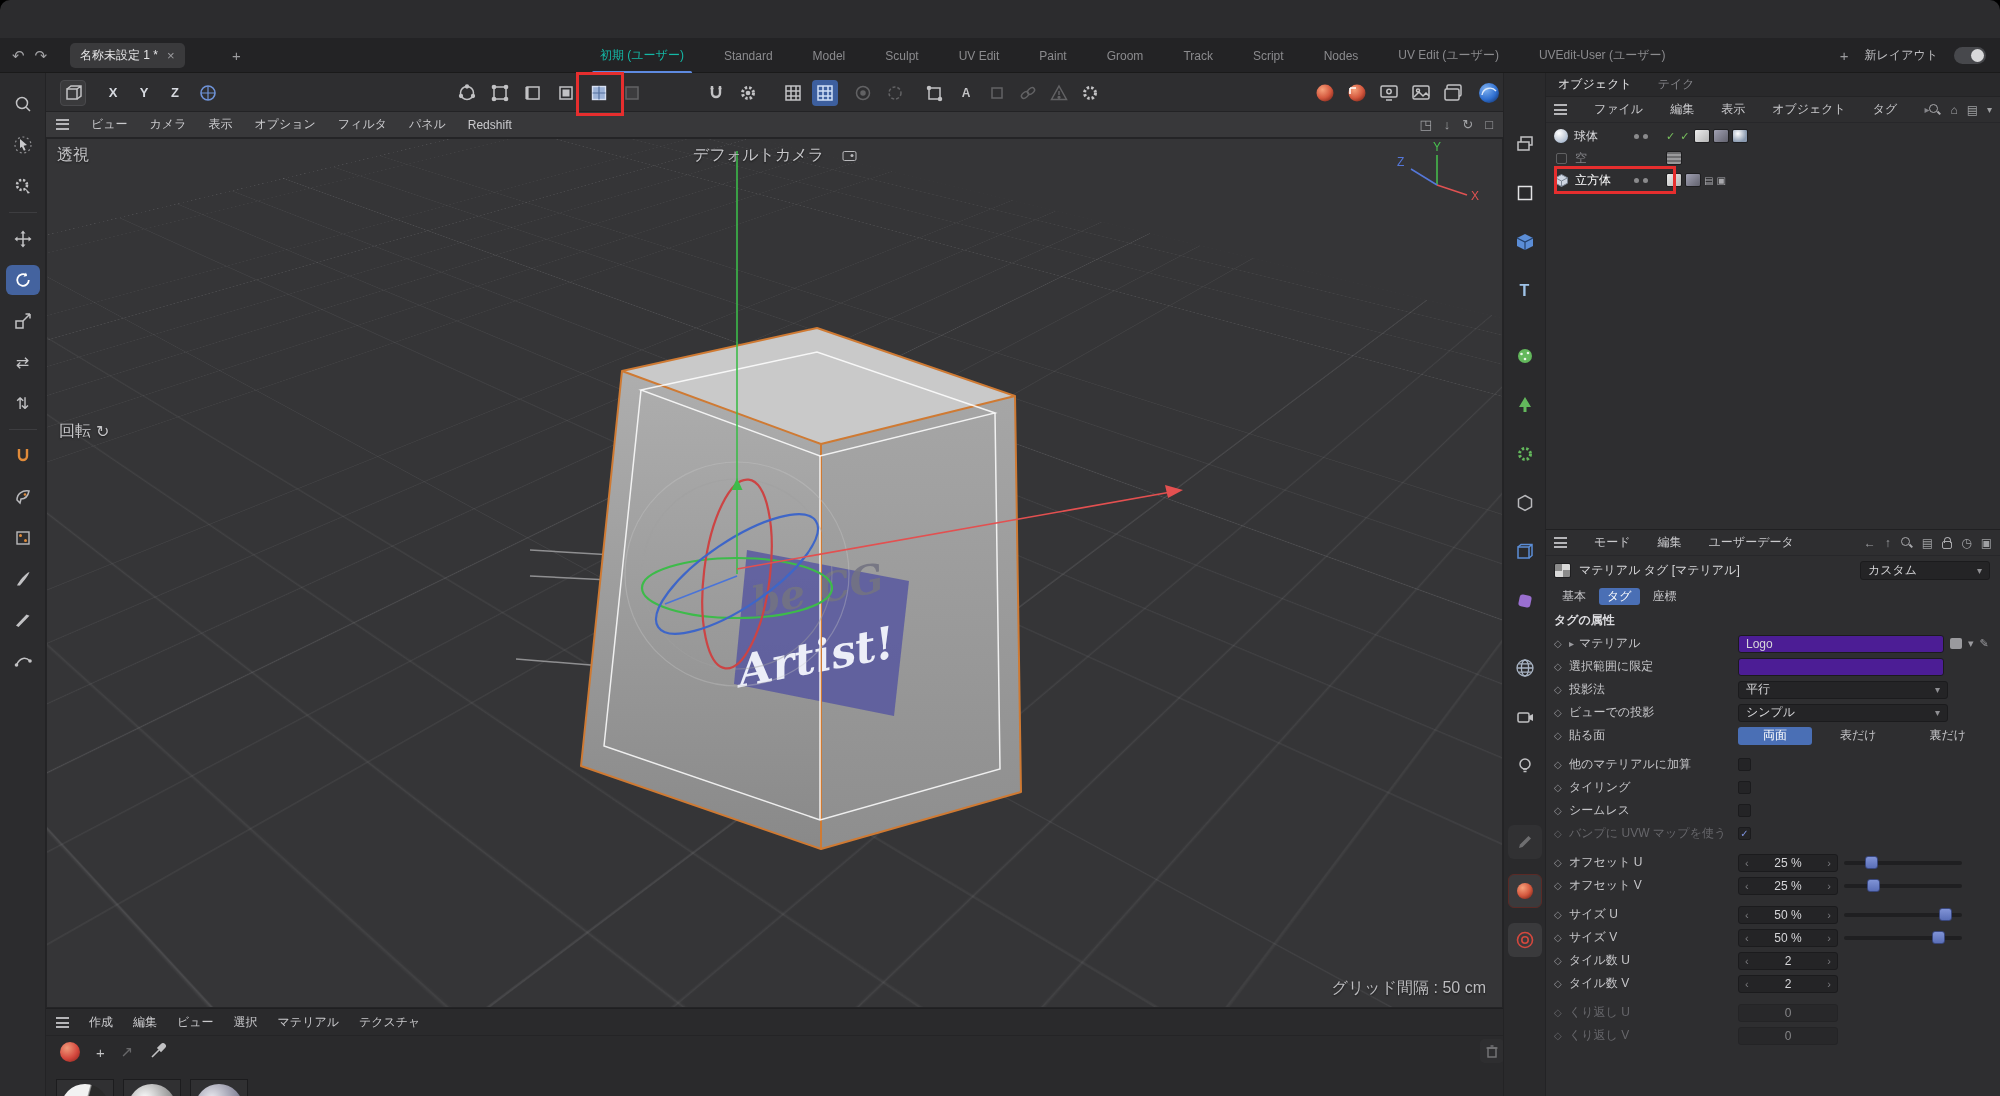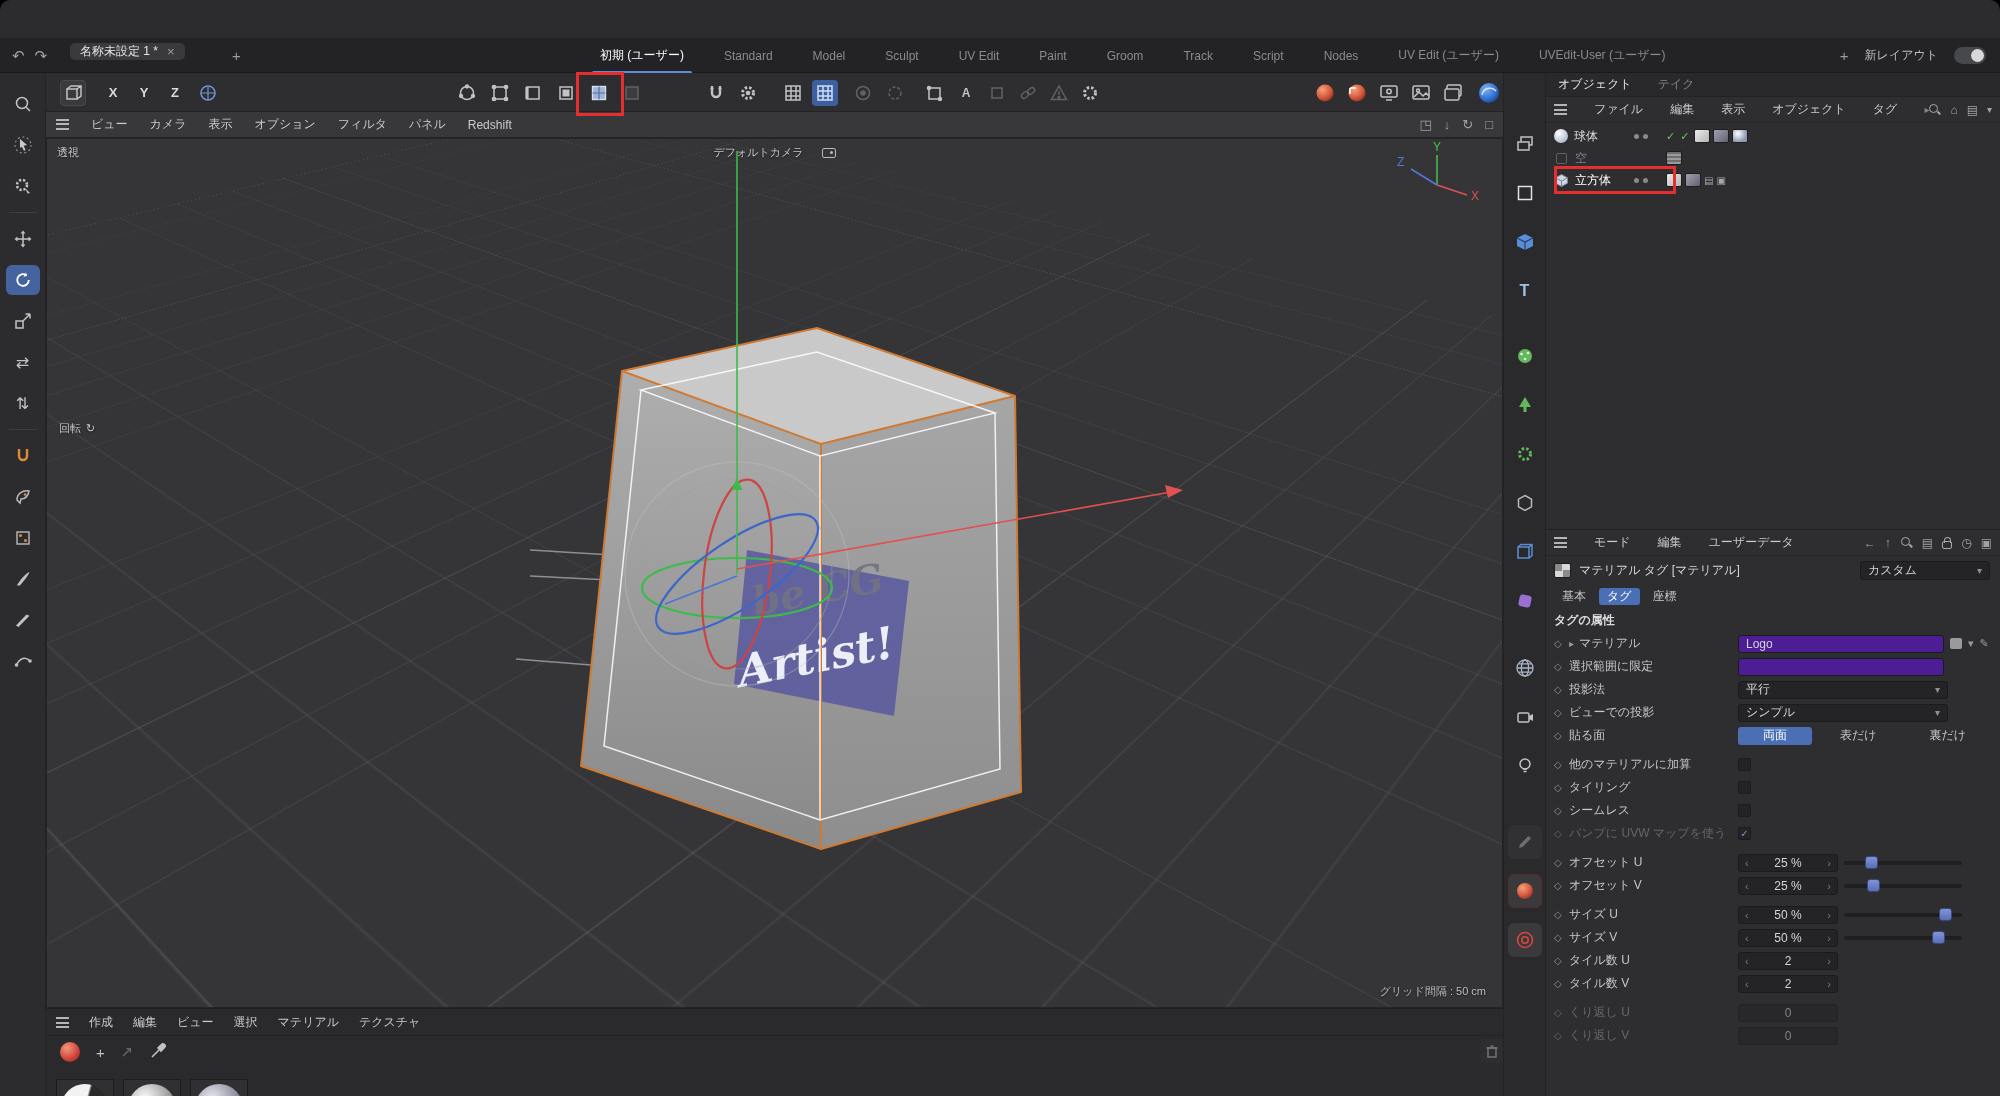--- a/index.html
+++ b/index.html
@@ -9,26 +9,26 @@
 
 .titlebar{position:absolute;left:0;top:0;right:0;height:38px;background:linear-gradient(#060608 0,#060608 9px,#19191b 10px,#1d1d1f 100%);display:flex;align-items:center;justify-content:center;border-bottom:1px solid #000}
 .titlebar .title{color:#dededf;font-size:13px}
 .lights{position:absolute;left:16px;top:17px;display:flex;gap:10px}
 .light{width:13px;height:13px;border-radius:50%}
 .l-red{background:#ff5f57}.l-yel{background:#febc2e}.l-grn{background:#28c840}
 
 
 .tabrow{position:absolute;top:38px;left:0;right:0;height:35px;background:#232325;border-bottom:1px solid #1a1a1a}
 .hist{position:absolute;left:12px;top:0;height:35px;display:flex;align-items:center;gap:10px;color:#a2a2a5;font-size:15px}
-.doctab{position:absolute;left:70px;top:5px;height:17px;background:#3a3a3c;border-radius:5px;display:flex;align-items:center;gap:9px;padding:0 10px;color:#e4e4e6}
+.doctab{position:absolute;left:70px;top:5px;height:25px;background:#3a3a3c;border-radius:5px;display:flex;align-items:center;gap:9px;padding:0 10px;color:#e4e4e6}
 .doctab .x{color:#9c9c9f;font-size:13px}
 .addtab{position:absolute;left:232px;top:0;height:35px;display:flex;align-items:center;color:#9c9c9f;font-size:15px}
 .laytabs{position:absolute;left:600px;top:0;height:35px;display:flex;align-items:center;gap:40px}
 .laytab{position:relative;color:#8b8b8e;white-space:nowrap}
-.laytab.active{color:#ffffff}
+.laytab.active{color:#14b8a6}
 .laytab.active::after{content:"";position:absolute;left:-8px;right:-8px;bottom:-10px;height:3px;background:#5e8ae0;border-radius:2px}
 .tabrow-right{position:absolute;right:14px;top:0;height:35px;display:flex;align-items:center;gap:16px}
 .toggle{width:32px;height:17px;border-radius:9px;background:#47484c;position:relative}
 .toggle::after{content:"";position:absolute;right:2px;top:2px;width:13px;height:13px;border-radius:50%;background:#d8d8da}
 
 
 .toolbar{position:absolute;left:46px;top:73px;width:1457px;height:39px;background:#2e2e30;border-bottom:1px solid #232325}
 .tbg{position:absolute;top:0;height:39px;display:flex;align-items:center}
 .tbi{width:26px;height:26px;display:flex;align-items:center;justify-content:center;border-radius:4px;flex:none}
 .tbi.on{background:#3d5f9e}
@@ -52,21 +52,21 @@
 .gridplane{position:absolute;left:-55%;top:-55%;width:240%;height:240%;
 background-image:
  repeating-linear-gradient(90deg, rgba(150,150,152,0.15) 0 1px, transparent 1px 92px),
  repeating-linear-gradient(0deg, rgba(150,150,152,0.15) 0 1px, transparent 1px 92px),
  repeating-linear-gradient(90deg, rgba(95,95,98,0.3) 0 1px, transparent 1px 460px),
  repeating-linear-gradient(0deg, rgba(95,95,98,0.3) 0 1px, transparent 1px 460px);
 transform:perspective(1300px) rotateX(58deg) rotateZ(38deg);transform-origin:50% 42%}
 .vscene{position:absolute;left:0;top:0}
 .script{font-family:"DejaVu Serif","Liberation Serif",serif;font-style:italic;font-weight:bold;font-size:40px}
 .script.big{font-size:44px}
-.vp-label{position:absolute;color:#c6c6c9;font-size:11px;text-shadow:0 1px 2px rgba(0,0,0,.55)}
+.vp-label{position:absolute;color:#c6c6c9;font-size:16px;text-shadow:0 1px 2px rgba(0,0,0,.55)}
 .vp-cam{left:50%;top:6px;transform:translateX(-50%);display:flex;gap:18px;align-items:center}
 .i-cam{width:14px;height:10px;border:1.4px solid #b9b9bc;border-radius:2px;position:relative;display:inline-block}
 .i-cam::after{content:"";position:absolute;right:2px;top:2px;width:3px;height:3px;border-radius:50%;background:#b9b9bc}
 .vp-proj{left:10px;top:6px}
 .vp-tool{left:12px;top:282px;display:flex;gap:5px;align-items:center}
 .vp-grid{right:16px;bottom:8px;color:#bcbcbf}
 
 
 .matpanel{position:absolute;left:46px;top:1008px;width:1457px;height:88px;background:#2a2a2c;border-top:1px solid #1f1f21}
 .mmenu{height:27px;display:flex;align-items:center;gap:20px;padding-left:10px;color:#cacacd;border-bottom:1px solid #242426}

